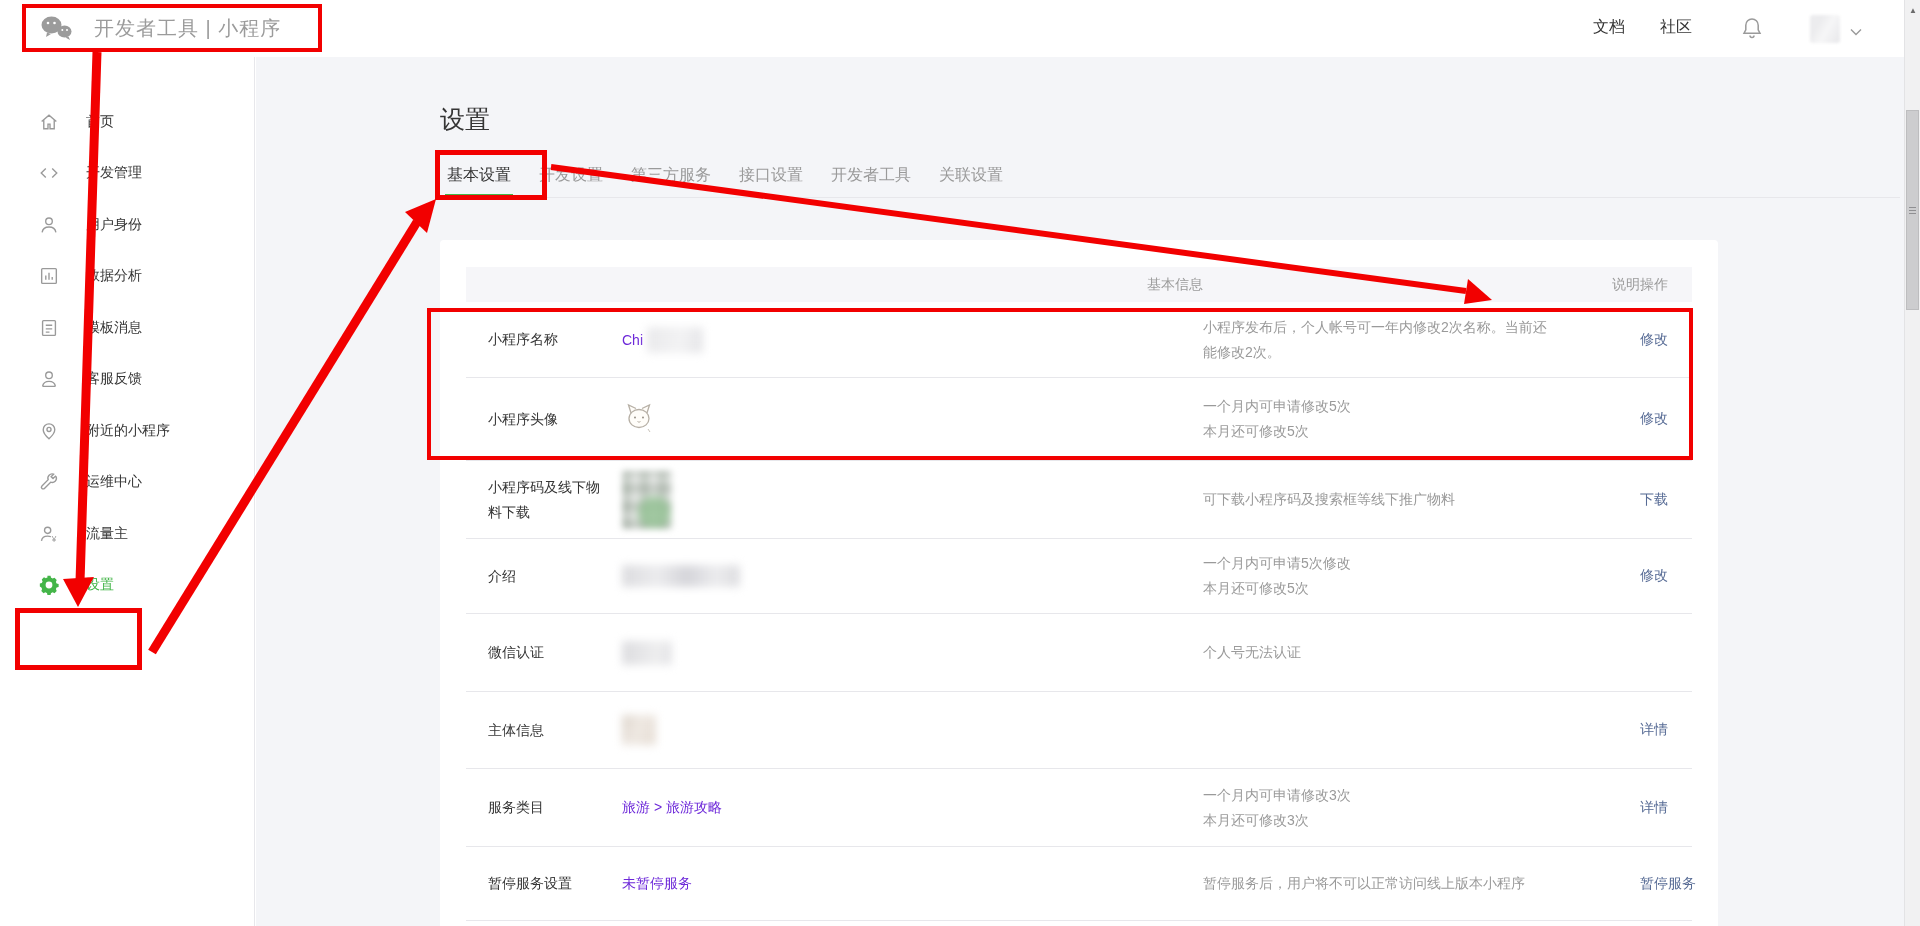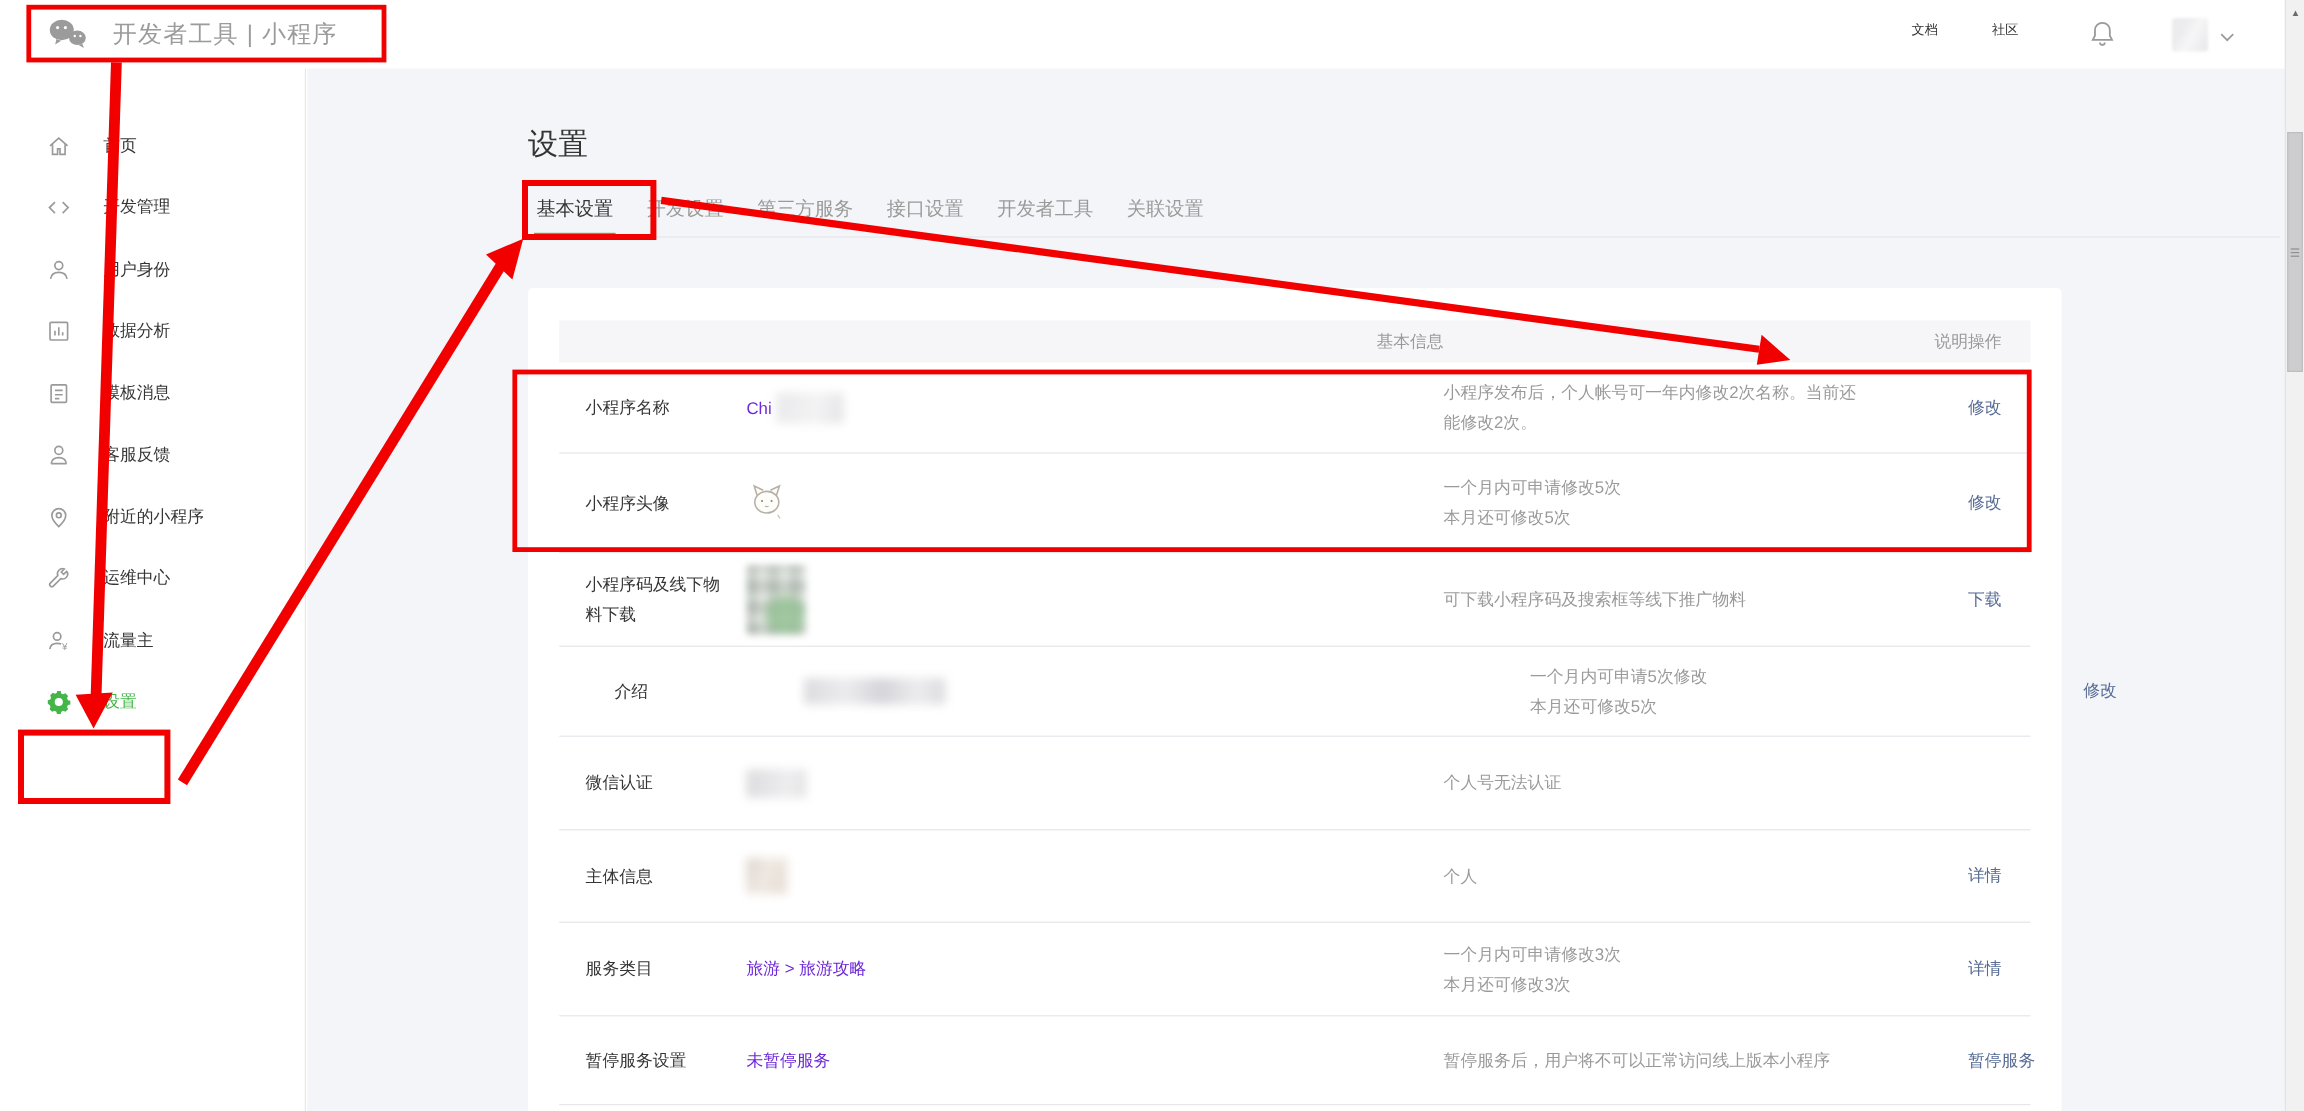--- a/index.html
+++ b/index.html
@@ -4,21 +4,21 @@
 <style>
   * { margin:0; padding:0; box-sizing:border-box; }
   html,body { background:#fff; }
   body { font-family:"Liberation Sans","DejaVu Sans",sans-serif; color:#353535; }
   .stage { position:relative; width:1920px; height:926px; overflow:hidden; background:#fff; }
 
   
   .topbar { position:absolute; left:0; top:0; width:1920px; height:57px; background:#fff; z-index:5; }
   .logo { position:absolute; left:38px; top:13px; display:flex; align-items:center; gap:20px; }
   .logo-text { font-size:20px; color:#9b9b9b; letter-spacing:1px; }
-  .top-link { position:absolute; top:17px; font-size:11px; color:#353535; cursor:pointer; }
+  .top-link { position:absolute; top:17px; font-size:16px; color:#353535; cursor:pointer; }
   .bell { position:absolute; left:1741px; top:16px; }
   .avatar-blur { position:absolute; left:1810px; top:15px; width:30px; height:28px; border-radius:3px;
                  background:linear-gradient(120deg,#ececee 30%,#f6f6f7 55%,#e7e7ea); filter:blur(1.5px); }
   .chevron { position:absolute; left:1850px; top:22px; color:#9a9a9a; }
 
   
   .sidebar { position:absolute; left:0; top:57px; width:255px; height:869px; background:#fff;
              border-right:1px solid #e7e7eb; padding-top:39px; z-index:2; }
   .side-item { position:relative; height:51.5px; display:flex; align-items:center; gap:26px;
                padding-left:38px; font-size:14px; color:#353535; cursor:pointer; }
@@ -41,21 +41,21 @@
           border-radius:4px; padding:27px 26px 0 26px; z-index:2; }
   .thead { display:grid; grid-template-columns:22px 715px 437px 1fr; align-items:center;
            height:35px; background:#f6f6f9; color:#9a9a9a; font-size:14px; padding-right:24px;text-align:right; }
   .thead .h-action { justify-self:end; }
   .trow { display:grid; grid-template-columns:22px 134px 581px 437px 1fr; align-items:center;
           padding-right:24px; font-size:14px; }
   .trow + .trow { border-top:1px solid #e7e7eb; }
   .trow:nth-of-type(2) { height:75px; }
   .trow:nth-of-type(3) { height:83px; }
   .trow:nth-of-type(4) { height:78px; }
-  .trow:nth-of-type(5) { height:75px;gap:24px; }
+  .trow:nth-of-type(5) { height:75px; }
   .trow:nth-of-type(6) { height:78px; }
   .trow:nth-of-type(7) { height:77px; }
   .trow:nth-of-type(8) { height:78px; }
   .trow:nth-of-type(9) { height:74px; }
   .row-stub { border-top:1px solid #e7e7eb; height:20px; }
   .c-label { grid-column:2; color:#353535; line-height:25px; }
   .c-label > div { max-width:120px; }
   .c-value { grid-column:3; color:#6d28d9; display:flex; align-items:center; gap:4px; }
   .c-desc  { grid-column:4; color:#9a9a9a; line-height:25px; }
   .c-action{ grid-column:5; justify-self:end; color:#576b95; cursor:pointer; white-space:nowrap; }
@@ -320,23 +320,20 @@
     </div>
 
     <div class="trow">
       <span></span>
       <div class="c-label">
           <div>主体信息</div>
         </div>
       <div class="c-value">
         <div class="blur subject-blur"></div>
       </div>
-      <div class="c-desc">
-        <div>个人</div>
-      </div>
       <span class="c-action">详情</span>
     </div>
 
     <div class="trow">
       <span></span>
       <div class="c-label">
           <div>服务类目</div>
         </div>
       <div class="c-value">
         <span>旅游 &gt; 旅游攻略</span>

